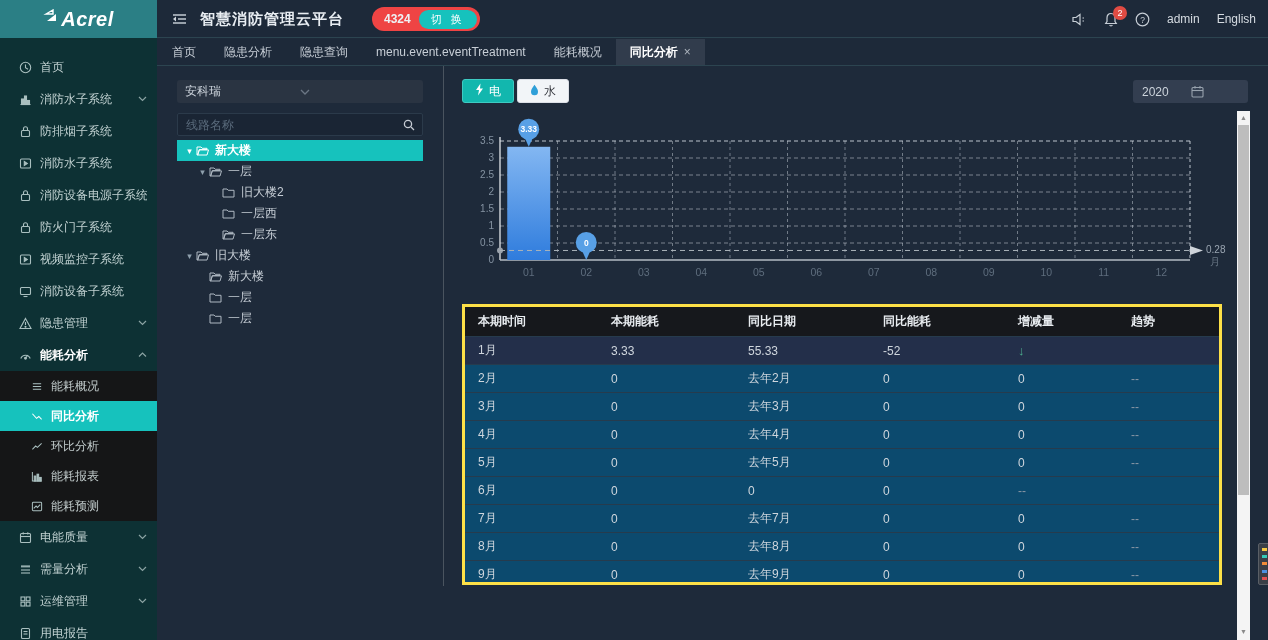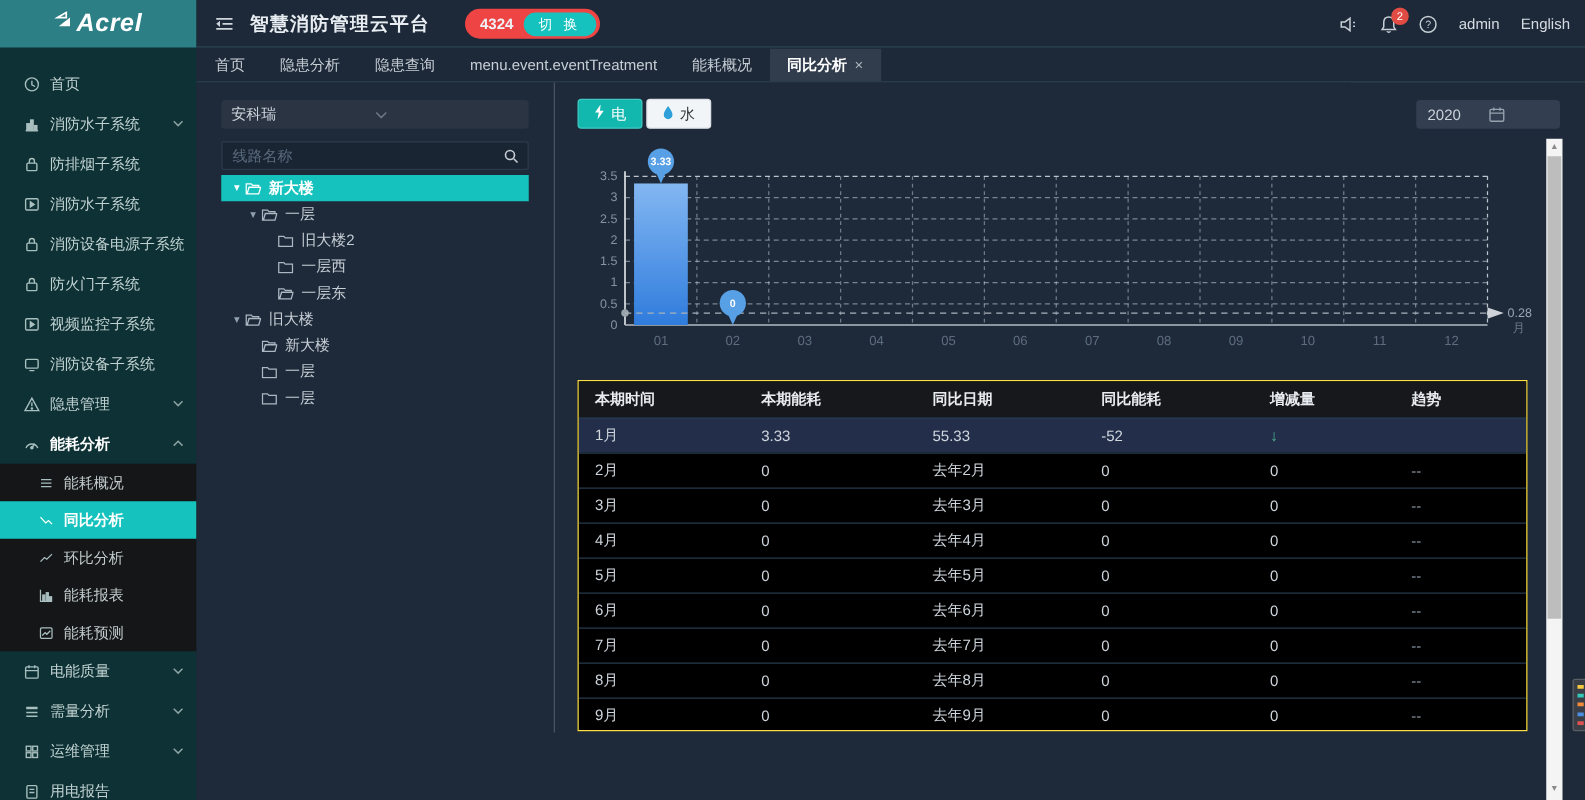--- a/index.html
+++ b/index.html
@@ -64,21 +64,21 @@
   #energy-toggle { position:absolute; left:305px; top:13px; display:flex; gap:3px; }
   .e-btn { height:24px; padding:0 12px; border-radius:3px; font-size:12px; display:flex; align-items:center; gap:5px; cursor:pointer; border:1px solid #dcdfe6; background:#f2f5f8; color:#30333a; }
   .e-btn.active { background:#12b7ae; border-color:#3ecac2; color:#fff; }
   #year-picker { position:absolute; left:976px; top:14px; width:115px; height:23px; background:#333e50; border-radius:3px; display:flex; align-items:center; padding:0 9px; cursor:pointer; }
   #year-picker span { flex:1; color:#ccd3db; font-size:12px; }
   #year-picker .cal { color:#98a2ae; display:flex; }
 
   #chart { position:absolute; left:305px; top:42px; width:768px; height:195px; }
 
   
-  #table-wrap { position:absolute; left:305px; top:238px; width:760px; height:281px; border:1px solid #fde047; overflow:hidden; background:#000000; }
+  #table-wrap { position:absolute; left:305px; top:238px; width:760px; height:281px; border:3px solid #fde047; overflow:hidden; background:#0c4a6e; }
   .tr { display:grid; grid-template-columns:133px 137px 135px 135px 113px 107px; }
   .tr.head { height:29px; background:#16181c; }
   .tr.head .td { color:#e8ecf0; font-weight:bold; }
   .tr.body { height:28px; border-top:1px solid #263b4d; }
   .tr.body.hl { background:#232f4a; }
   .td { display:flex; align-items:center; padding-left:13px; color:#cfd6dd; font-size:12px; overflow:hidden; }
   .td .trend-down { color:#4cae8e; font-size:13px; }
   .td .trend-none { color:#8a97a5; }
 
   
@@ -636,21 +636,20 @@
             <div class="td">去年5月</div>
             <div class="td">0</div>
             <div class="td">0</div>
             <div class="td">
               <span class="trend-none">--</span>
             </div>
           </div>
           <div class="tr body">
             <div class="td">6月</div>
             <div class="td">0</div>
-            <div class="td">去年6月</div>
             <div class="td">0</div>
             <div class="td">0</div>
             <div class="td">
               <span class="trend-none">--</span>
             </div>
           </div>
           <div class="tr body">
             <div class="td">7月</div>
             <div class="td">0</div>
             <div class="td">去年7月</div>

